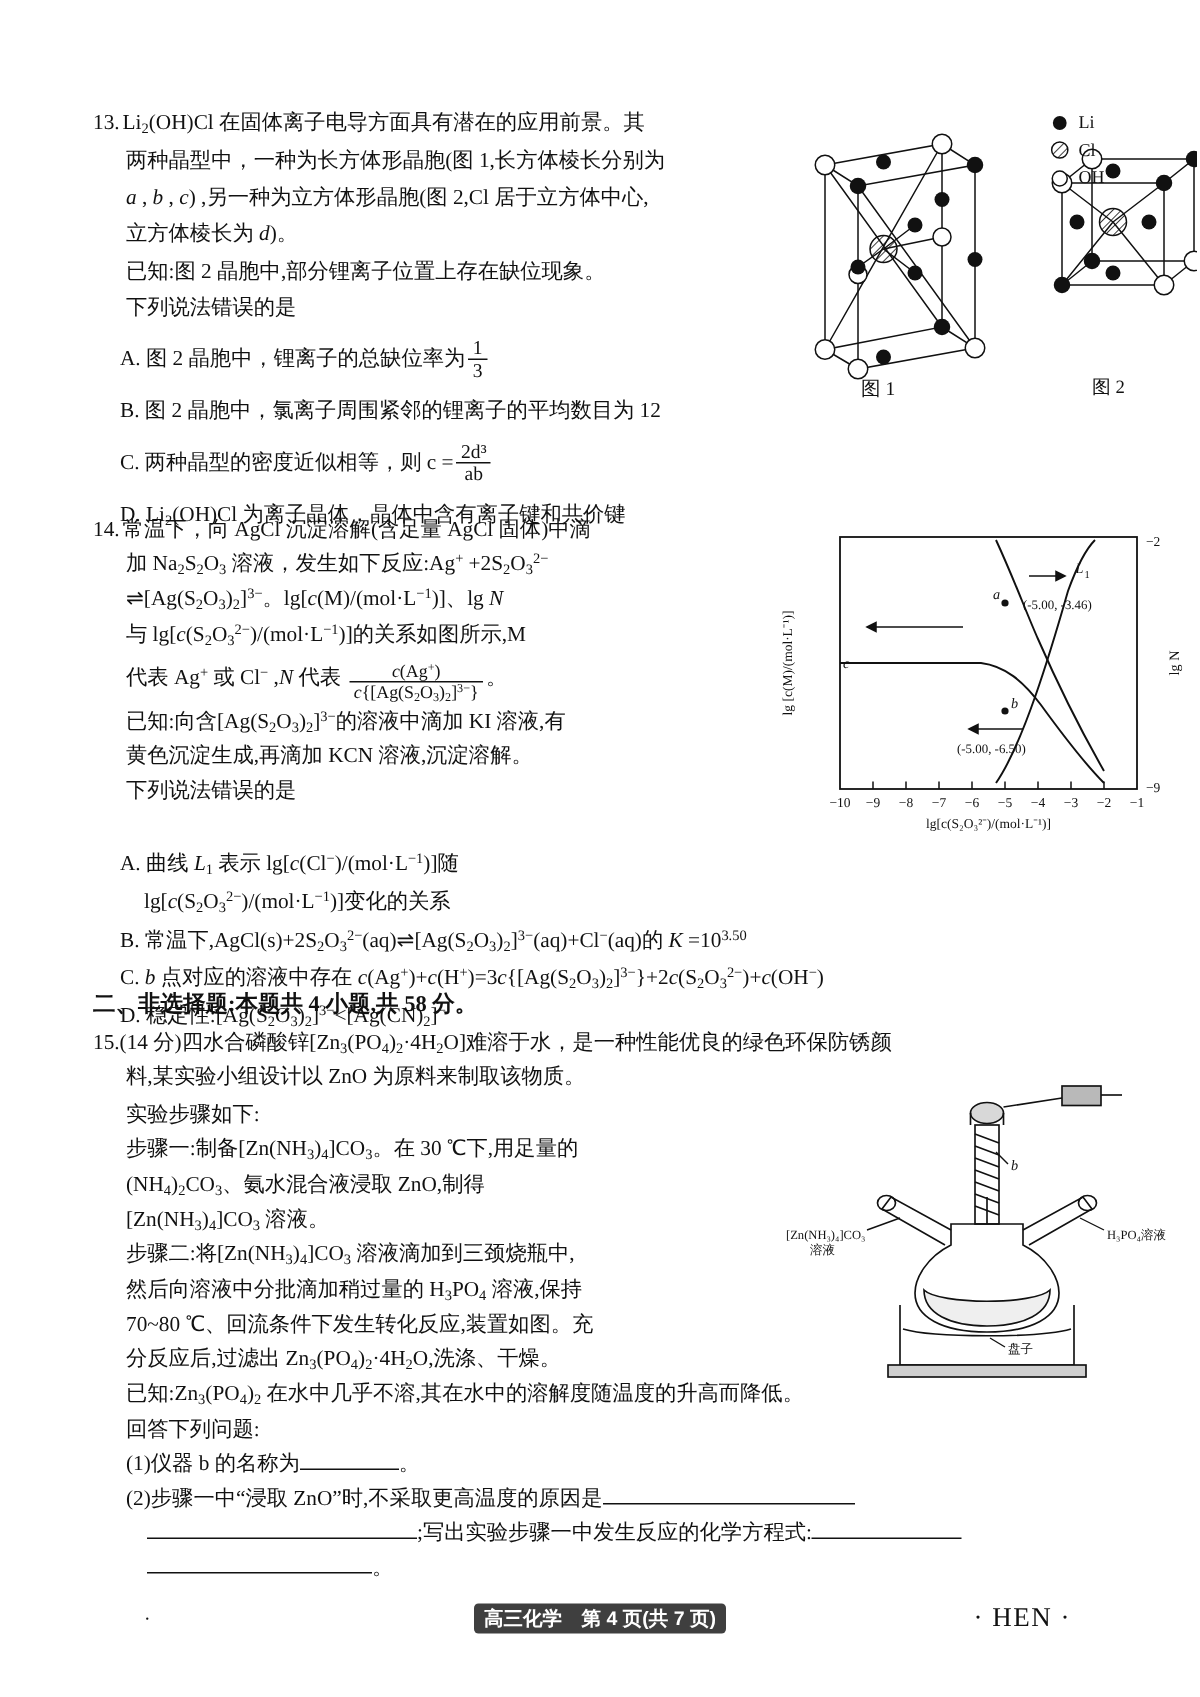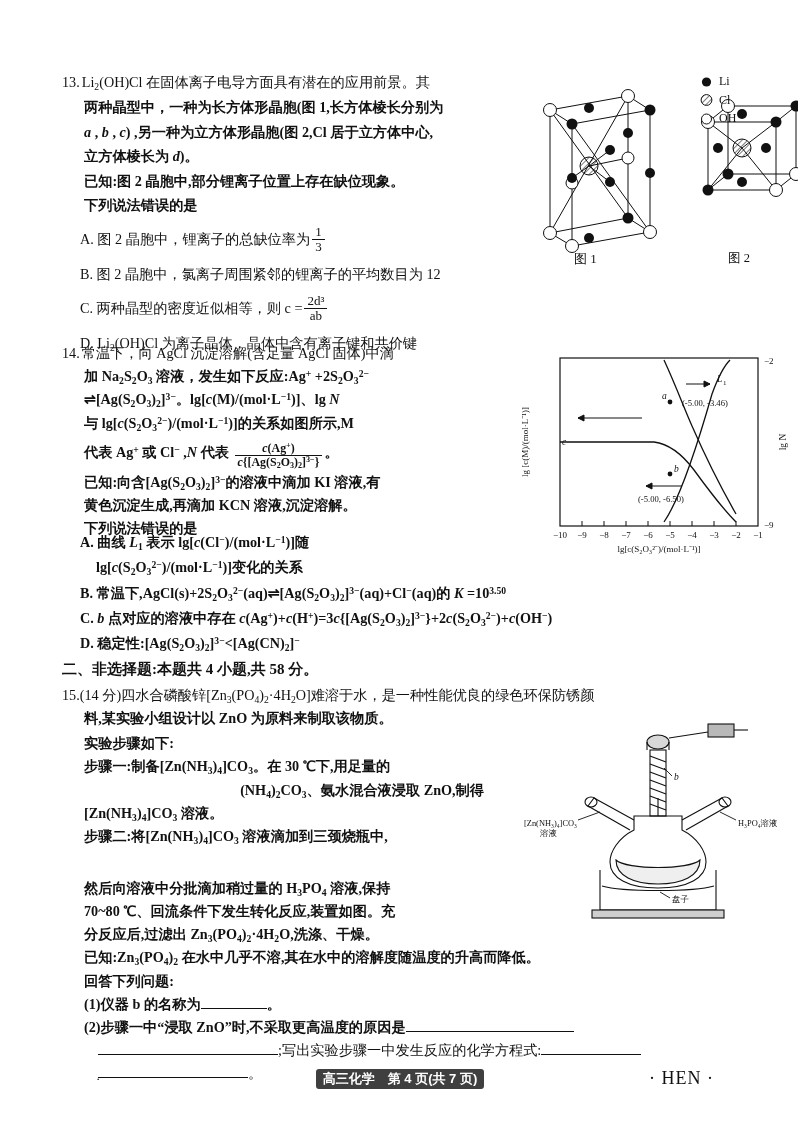--- a/index.html
+++ b/index.html
@@ -8,21 +8,21 @@
     background:#ffffff;
     font-family:"Liberation Serif", serif;
     color:#111;
     position:relative;
     overflow:hidden;
   }
   .page { position:absolute; inset:0; }
   .col { position:absolute; left:62px; top:70px; width:676px; }
 
   .q { font-size:14.2px; line-height:1.62; }
-  .indent { margin-left:22px;font-weight:bold; }
+  .indent { margin-left:22px; }
   .indent2 { margin-left:36px; }
   sub { font-size:0.68em; vertical-align:-0.28em; }
   sup { font-size:0.68em; vertical-align:0.45em; }
 
   
   .frac { display:inline-block; vertical-align:-0.55em; text-align:center; font-size:0.92em; line-height:1.05; margin:0 2px; }
   .frac .n { display:block; padding:0 3px; border-bottom:1px solid #111; }
   .frac .d { display:block; padding:0 3px; }
 
   .q13 { position:absolute; left:0; top:0; width:430px; }
@@ -192,21 +192,21 @@
       <div><span>14.</span><span style="margin-left:2px;">常温下，向 AgCl 沉淀溶解(含足量 AgCl 固体)中滴</span></div>
       <div class="indent">加 Na<sub>2</sub>S<sub>2</sub>O<sub>3</sub> 溶液，发生如下反应:Ag<sup>+</sup> +2S<sub>2</sub>O<sub>3</sub><sup>2−</sup></div>
       <div class="indent">⇌[Ag(S<sub>2</sub>O<sub>3</sub>)<sub>2</sub>]<sup>3−</sup>。lg[<i>c</i>(M)/(mol·L<sup>−1</sup>)]、lg <i>N</i></div>
       <div class="indent">与 lg[<i>c</i>(S<sub>2</sub>O<sub>3</sub><sup>2−</sup>)/(mol·L<sup>−1</sup>)]的关系如图所示,M</div>
       <div class="indent" style="line-height:2.4;">代表 Ag<sup>+</sup> 或 Cl<sup>−</sup> ,<i>N</i> 代表 <span class="frac" style="font-size:0.84em; vertical-align:-0.75em;"><span class="n"><i>c</i>(Ag<sup>+</sup>)</span><span class="d"><i>c</i>{[Ag(S<sub>2</sub>O<sub>3</sub>)<sub>2</sub>]<sup>3−</sup>}</span></span>。</div>
       <div class="indent">已知:向含[Ag(S<sub>2</sub>O<sub>3</sub>)<sub>2</sub>]<sup>3−</sup>的溶液中滴加 KI 溶液,有</div>
       <div class="indent">黄色沉淀生成,再滴加 KCN 溶液,沉淀溶解。</div>
       <div class="indent">下列说法错误的是</div>
     </div>
 
-    <div style="position:absolute; left:0; top:459px; width:676px;font-weight:bold;" class="q">
+    <div style="position:absolute; left:0; top:493px; width:676px;" class="q">
       <div class="opt" style="width:390px;">A. 曲线 <i>L</i><sub>1</sub> 表示 lg[<i>c</i>(Cl<sup>−</sup>)/(mol·L<sup>−1</sup>)]随</div>
       <div class="opt" style="margin-left:34px;">lg[<i>c</i>(S<sub>2</sub>O<sub>3</sub><sup>2−</sup>)/(mol·L<sup>−1</sup>)]变化的关系</div>
       <div class="opt">B. 常温下,AgCl(s)+2S<sub>2</sub>O<sub>3</sub><sup>2−</sup>(aq)⇌[Ag(S<sub>2</sub>O<sub>3</sub>)<sub>2</sub>]<sup>3−</sup>(aq)+Cl<sup>−</sup>(aq)的 <i>K</i> =10<sup>3.50</sup></div>
       <div class="opt">C. <i>b</i> 点对应的溶液中存在 <i>c</i>(Ag<sup>+</sup>)+<i>c</i>(H<sup>+</sup>)=3<i>c</i>{[Ag(S<sub>2</sub>O<sub>3</sub>)<sub>2</sub>]<sup>3−</sup>}+2<i>c</i>(S<sub>2</sub>O<sub>3</sub><sup>2−</sup>)+<i>c</i>(OH<sup>−</sup>)</div>
       <div class="opt">D. 稳定性:[Ag(S<sub>2</sub>O<sub>3</sub>)<sub>2</sub>]<sup>3−</sup>&lt;[Ag(CN)<sub>2</sub>]<sup>−</sup></div>
     </div>
 
     <div class="fig14">
       <svg width="286" height="230" viewBox="0 0 286 230">
 
@@ -275,24 +275,24 @@
       </svg>
     </div>
 
     <div class="sec" style="position:absolute; left:0; top:586px;">二、非选择题:本题共 4 小题,共 58 分。</div>
 
     <div style="position:absolute; left:0; top:614px; width:676px;" class="q">
       <div><span>15.</span><span>(14 分)</span>四水合磷酸锌[Zn<sub>3</sub>(PO<sub>4</sub>)<sub>2</sub>·4H<sub>2</sub>O]难溶于水，是一种性能优良的绿色环保防锈颜</div>
       <div class="indent">料,某实验小组设计以 ZnO 为原料来制取该物质。</div>
       <div class="indent" style="margin-top:2px;">实验步骤如下:</div>
       <div class="indent" style="width:400px;">步骤一:制备[Zn(NH<sub>3</sub>)<sub>4</sub>]CO<sub>3</sub>。在 30 ℃下,用足量的</div>
-      <div class="indent" style="width:400px;text-align:right;">(NH<sub>4</sub>)<sub>2</sub>CO<sub>3</sub>、氨水混合液浸取 ZnO,制得</div>
+      <div class="indent" style="width:400px;">(NH<sub>4</sub>)<sub>2</sub>CO<sub>3</sub>、氨水混合液浸取 ZnO,制得</div>
       <div class="indent" style="width:400px;">[Zn(NH<sub>3</sub>)<sub>4</sub>]CO<sub>3</sub> 溶液。</div>
       <div class="indent" style="width:400px;">步骤二:将[Zn(NH<sub>3</sub>)<sub>4</sub>]CO<sub>3</sub> 溶液滴加到三颈烧瓶中,</div>
-      <div class="indent" style="width:400px;margin-top:28px;">然后向溶液中分批滴加稍过量的 H<sub>3</sub>PO<sub>4</sub> 溶液,保持</div>
+      <div class="indent" style="width:400px;">然后向溶液中分批滴加稍过量的 H<sub>3</sub>PO<sub>4</sub> 溶液,保持</div>
       <div class="indent" style="width:400px;">70~80 ℃、回流条件下发生转化反应,装置如图。充</div>
       <div class="indent" style="width:400px;">分反应后,过滤出 Zn<sub>3</sub>(PO<sub>4</sub>)<sub>2</sub>·4H<sub>2</sub>O,洗涤、干燥。</div>
       <div class="indent">已知:Zn<sub>3</sub>(PO<sub>4</sub>)<sub>2</sub> 在水中几乎不溶,其在水中的溶解度随温度的升高而降低。</div>
       <div class="indent">回答下列问题:</div>
       <div class="indent">(1)仪器 b 的名称为<span class="fillline" style="width:66px;"></span>。</div>
       <div class="indent">(2)步骤一中“浸取 ZnO”时,不采取更高温度的原因是<span class="fillline" style="width:168px;"></span></div>
       <div class="indent2"><span class="fillline" style="width:180px;"></span>;写出实验步骤一中发生反应的化学方程式:<span class="fillline" style="width:100px;"></span></div>
       <div class="indent2"><span class="fillline" style="width:150px;"></span>。</div>
     </div>
 

